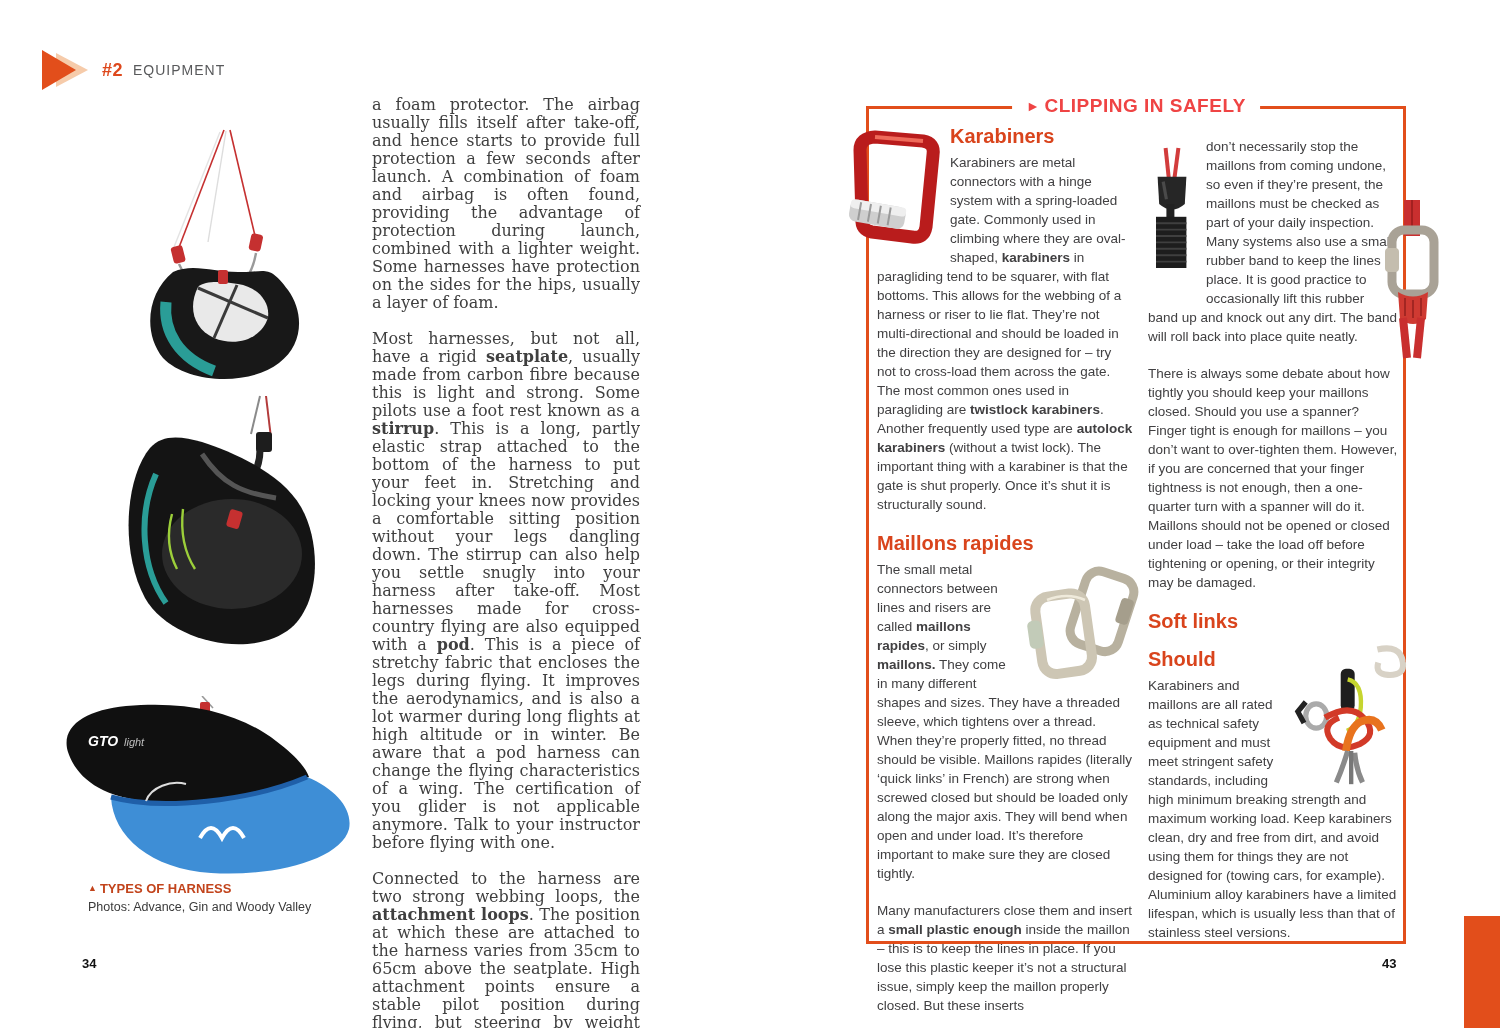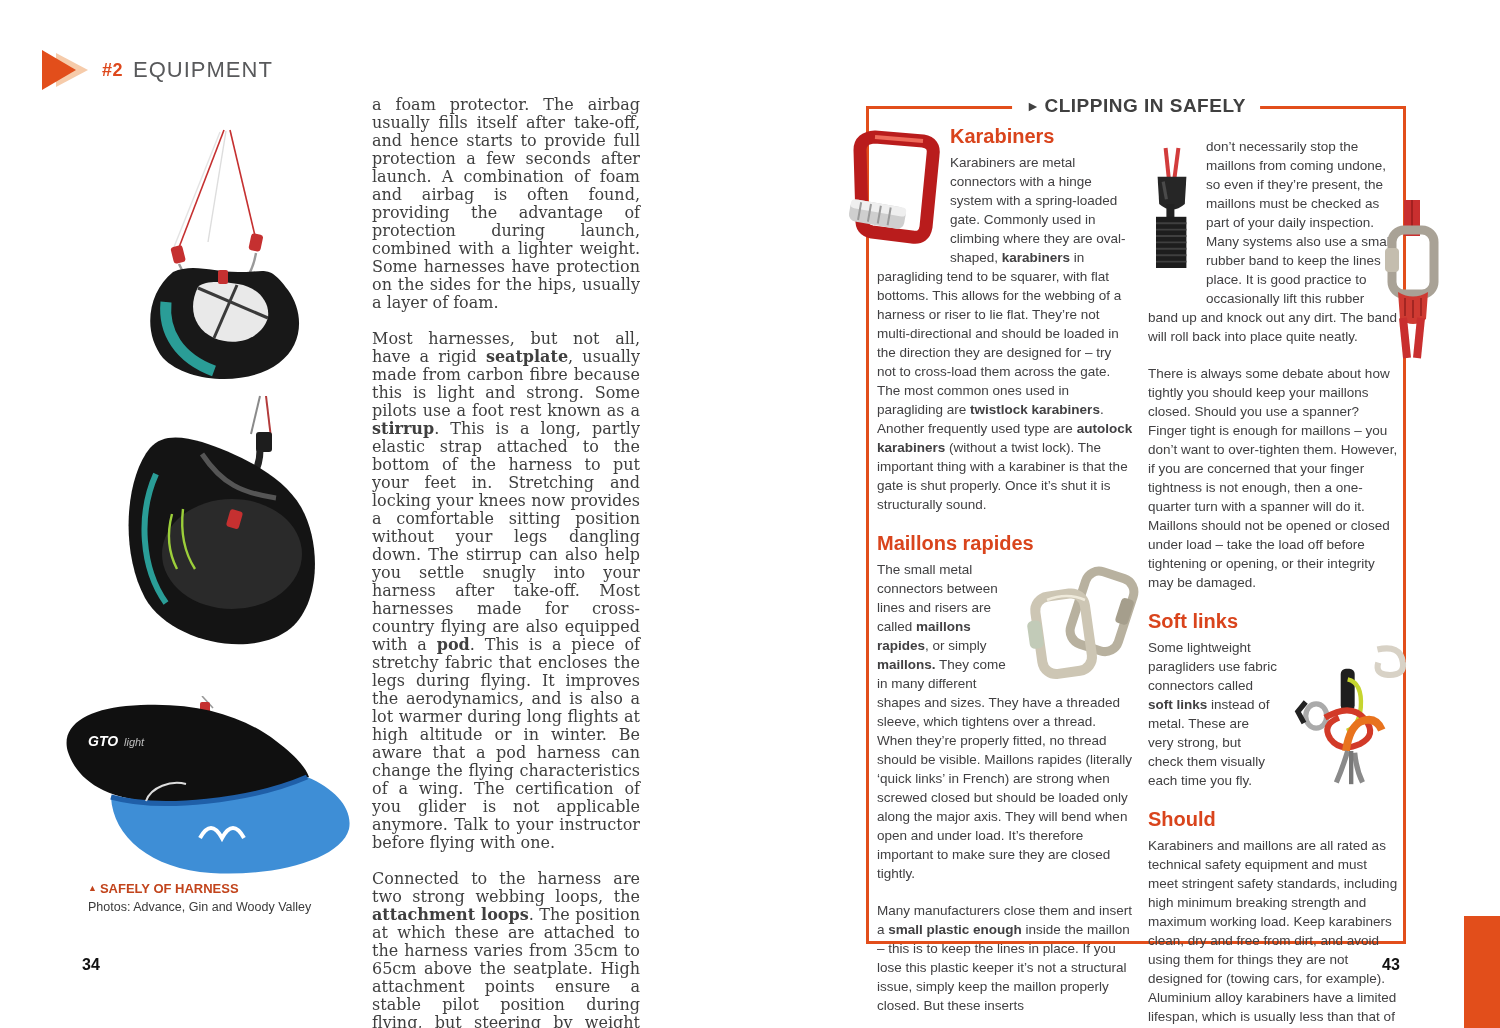--- a/index.html
+++ b/index.html
@@ -3,42 +3,42 @@
 <meta charset="utf-8">
 <style>
   html,body{margin:0;padding:0;}
   body{
     width:1500px;height:1028px;position:relative;background:#ffffff;
     font-family:"Liberation Sans", sans-serif;color:#3d3d3f;overflow:hidden;
   }
   
   .header{position:absolute;top:50px;left:40px;display:flex;align-items:center;gap:10px;}
   .chapter-num{color:#de481c;font-weight:bold;font-size:18px;letter-spacing:.5px;}
-  .chapter-title{color:#58595b;font-size:22px;letter-spacing:1px;}
+  .chapter-title{color:#58595b;font-size:14px;letter-spacing:1px;}
   
   .photo{position:absolute;}
   .main-col{
     position:absolute;left:372px;top:96px;width:268px;
     font-family:"DejaVu Serif", serif;font-size:16px;line-height:18px;
     color:#3f3f3f;text-align:justify;
   }
   .main-col p{margin:0 0 18px 0;}
   .caption{position:absolute;left:88px;top:880px;width:278px;font-size:12.5px;line-height:16px;color:#3a3a3a;}
   .caption-title{color:#c2441c;font-weight:bold;font-size:13px;margin-bottom:2px;}
   .caption-title .tri{font-size:9px;vertical-align:2px;margin-right:3px;}
-  .page-num{position:absolute;top:956px;font-size:16px;font-weight:bold;color:#111;}
+  .page-num{position:absolute;top:956px;font-size:13px;font-weight:bold;color:#111;}
   
   .safety-box{
     position:absolute;left:866px;top:106px;width:540px;height:838px;
     border:3px solid #e24e1b;box-sizing:border-box;
   }
   .box-title{
     position:absolute;top:-14px;left:50%;transform:translateX(-50%);
     background:#fff;padding:0 14px;white-space:nowrap;
-    color:#404040;font-weight:bold;font-size:19px;letter-spacing:.5px;
+    color:#ef4444;font-weight:bold;font-size:19px;letter-spacing:.5px;
   }
   .box-title .tri{font-size:14px;margin-right:4px;vertical-align:1px;}
   .box-col{position:absolute;font-size:13.5px;line-height:19px;color:#414042;}
   .col-left{left:8px;top:16px;width:256px;}
   .col-right{left:279px;top:28px;width:250px;}
   .box-col p{margin:0 0 18px 0;}
   .box-h{font-size:20px;line-height:22px;font-weight:bold;color:#d9441c;margin:0 0 6px 0;}
   .box-h.space{margin-top:16px;}
   .kara-float{float:left;width:95px;height:135px;margin:0 8px 4px -30px;position:relative;}
   .maillon-float{float:right;width:112px;height:118px;margin:6px -6px 4px 10px;}
@@ -98,21 +98,21 @@
   <path d="M61,101 C111,115 201,105 257,81 C286,93 303,113 299,133 C291,163 226,181 161,177 C101,173 63,141 61,101 Z" fill="#3e8ed6"></path>
   <path d="M61,101 C111,115 201,105 257,81" stroke="#1f5fa8" stroke-width="5" fill="none"></path>
   <path d="M96,105 C101,91 121,84 136,88" stroke="#dddddd" stroke-width="2" fill="none"></path>
   <text x="38" y="50" fill="#ffffff" font-size="14" font-weight="bold" font-style="italic" font-family="Liberation Sans, sans-serif">GTO</text>
   <text x="74" y="50" fill="#bfbfbf" font-size="11" font-style="italic" font-family="Liberation Sans, sans-serif">light</text>
   <path d="M150,142 q11,-20 22,0 q11,-20 22,0" stroke="#ffffff" stroke-width="4" fill="none"></path>
 </svg>
 
 <div class="caption">
   <div class="caption-title">
-    <span class="tri">▲</span><span>SAFELY OF HARNESS</span>
+    <span class="tri">▲</span><span>TYPES OF HARNESS</span>
   </div>
   <div>Photos: Advance, Gin and Woody Valley</div>
 </div>
 
 <div class="main-col">
   <p>a foam protector. The airbag usually fills itself after take-off, and hence starts to provide full protection a few seconds after launch. A combination of foam and airbag is often found, providing the advantage of protection during launch, combined with a lighter weight. Some harnesses have protection on the sides for the hips, usually a layer of foam.</p>
   <p>Most harnesses, but not all, have a rigid <b>seatplate</b>, usually made from carbon fibre because this is light and strong. Some pilots use a foot rest known as a <b>stirrup</b>. This is a long, partly elastic strap attached to the bottom of the harness to put your feet in. Stretching and locking your knees now provides a comfortable sitting position without your legs dangling down. The stirrup can also help you settle snugly into your harness after take-off. Most harnesses made for cross-country flying are also equipped with a <b>pod</b>. This is a piece of stretchy fabric that encloses the legs during flying. It improves the aerodynamics, and is also a lot warmer during long flights at high altitude or in winter. Be aware that a pod harness can change the flying characteristics of a wing. The certification of you glider is not applicable anymore. Talk to your instructor before flying with one.</p>
   <p>Connected to the harness are two strong webbing loops, the <b>attachment loops</b>. The position at which these are attached to the harness varies from 35cm to 65cm above the seatplate. High attachment points ensure a stable pilot position during flying, but steering by weight shifting is reduced. Lower attachment loops facilitate steering by weightshifting, but the pilot will feel more movement in turbulent air.</p>
 </div>
 
@@ -179,21 +179,20 @@
         <path d="M66,38 q17,4 15,32 q-2,22 -16,27" fill="none" stroke="#c6d52f" stroke-width="5"></path>
         <ellipse cx="30" cy="80" rx="12" ry="14" fill="none" stroke="#aaaaaa" stroke-width="6"></ellipse>
         <path d="M18,64 l-9,11 7,13" stroke="#222222" stroke-width="6" fill="none"></path>
         <path d="M40,82 q30,-18 46,2 q14,18 -6,28 q-22,10 -34,-6 q-10,-16 10,-24" fill="none" stroke="#d23a28" stroke-width="7"></path>
         <path d="M64,120 q4,-28 18,-34 q16,-6 23,10" fill="none" stroke="#e8731e" stroke-width="9"></path>
         <path d="M66,120 q-6,20 -13,36" stroke="#8a8a8a" stroke-width="6" fill="none"></path>
         <path d="M74,122 q2,20 9,34" stroke="#8a8a8a" stroke-width="6" fill="none"></path>
         <path d="M70,120 v38" stroke="#777777" stroke-width="5" fill="none"></path>
       </svg>
     </div>
-    <p>Some lightweight paragliders use fabric connectors called <b>soft links</b> instead of metal. These are very strong, but check them visually each time you fly.</p>
 
     <h3 class="box-h space">Should</h3>
     <p>Karabiners and maillons are all rated as technical safety equipment and must meet stringent safety standards, including high minimum breaking strength and maximum working load. Keep karabiners clean, dry and free from dirt, and avoid using them for things they are not designed for (towing cars, for example). Aluminium alloy karabiners have a limited lifespan, which is usually less than that of stainless steel versions.</p>
   </div>
 </div>
 
 <svg class="red-maillon" width="72" height="160" viewBox="0 0 72 160">
   <rect x="28" y="0" width="16" height="36" fill="#c92f2f"></rect>
   <path d="M36,0 v34" stroke="#a32020" stroke-width="2"></path>
   <rect x="16" y="30" width="42" height="64" rx="12" fill="none" stroke="#a9a296" stroke-width="9"></rect>

